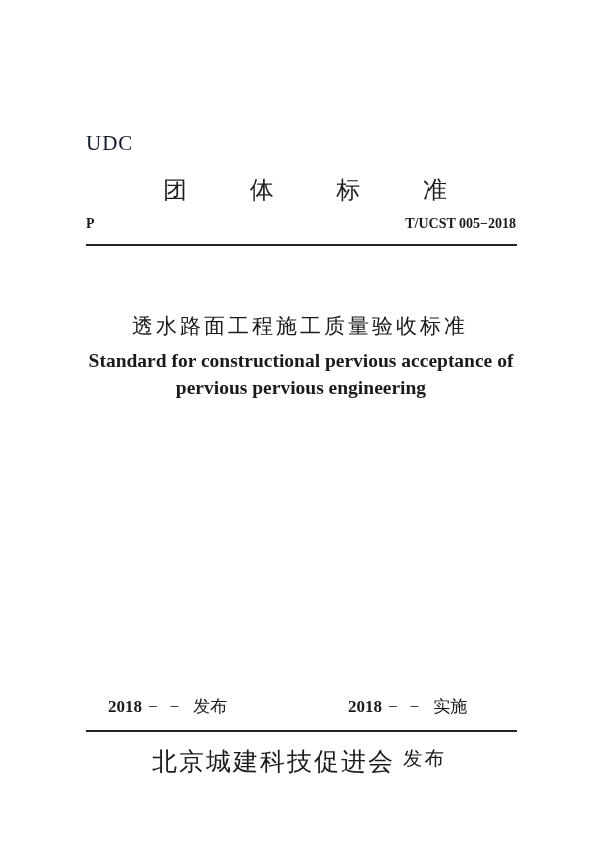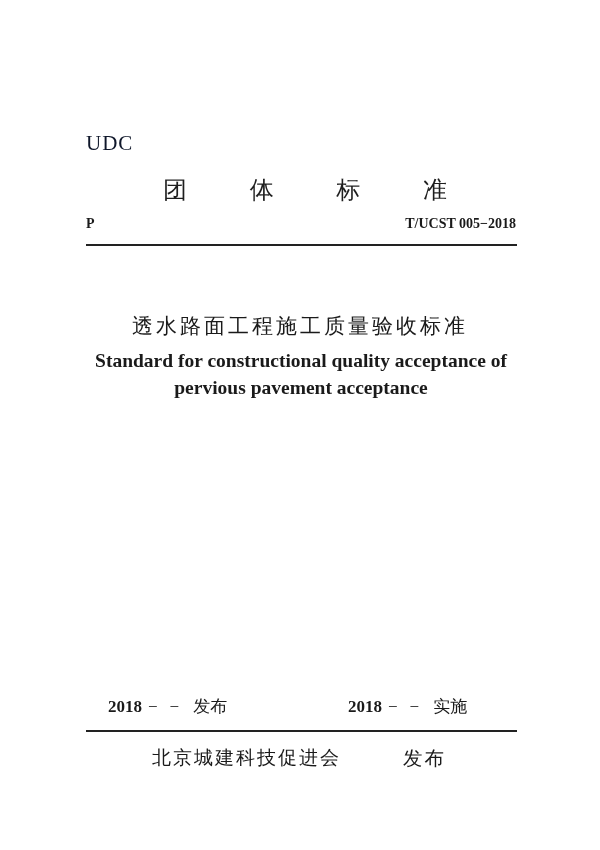--- a/index.html
+++ b/index.html
@@ -81,21 +81,21 @@
       text-align: right;
     }
     .date-line .yr { font-weight: bold; }
     .date-line .dash { margin: 0 6px; }
     .date-line .act { font-family: "DejaVu Sans", sans-serif; font-weight: normal; margin-left: 8px; font-size: 17px;}
     #publish-date { left: 108px; }
     #effective-date { left: 348px; }
 
     #publisher {
       left: 152px; top: 745px;
-      font-size: 19px;
+      font-size: 25px;
       letter-spacing: 2px;
     }
     #publisher-action {
       left: 403px; top: 745px;
       font-size: 19.5px;
       letter-spacing: 2px;
     }
   </style>
 </head>
 <body>
@@ -108,22 +108,22 @@
   <span>标</span>
   <span>准</span>
 </div>
 
 <div class="abs serif" id="class-code">P</div>
 <div class="abs serif" id="std-number">T/UCST 005−2018</div>
 
 <div class="rule" id="rule-top"></div>
 
 <div class="abs sans" id="title-cn">透水路面工程施工质量验收标准</div>
-<div class="abs serif" id="title-en-1">Standard for constructional quality acceptance of</div>
-<div class="abs serif" id="title-en-2">pervious pavement acceptance</div>
+<div class="abs serif" id="title-en-1">Standard for constructional pervious acceptance of</div>
+<div class="abs serif" id="title-en-2">pervious pervious engineering</div>
 
 <div class="abs serif date-line" id="publish-date">
   <span class="yr">2018</span><span class="dash">−</span><span class="dash">−</span><span class="act">发布</span>
 </div>
 
 <div class="abs serif date-line" id="effective-date">
   <span class="yr">2018</span><span class="dash">−</span><span class="dash">−</span><span class="act">实施</span>
 </div>
 
 <div class="rule" id="rule-bottom"></div>

